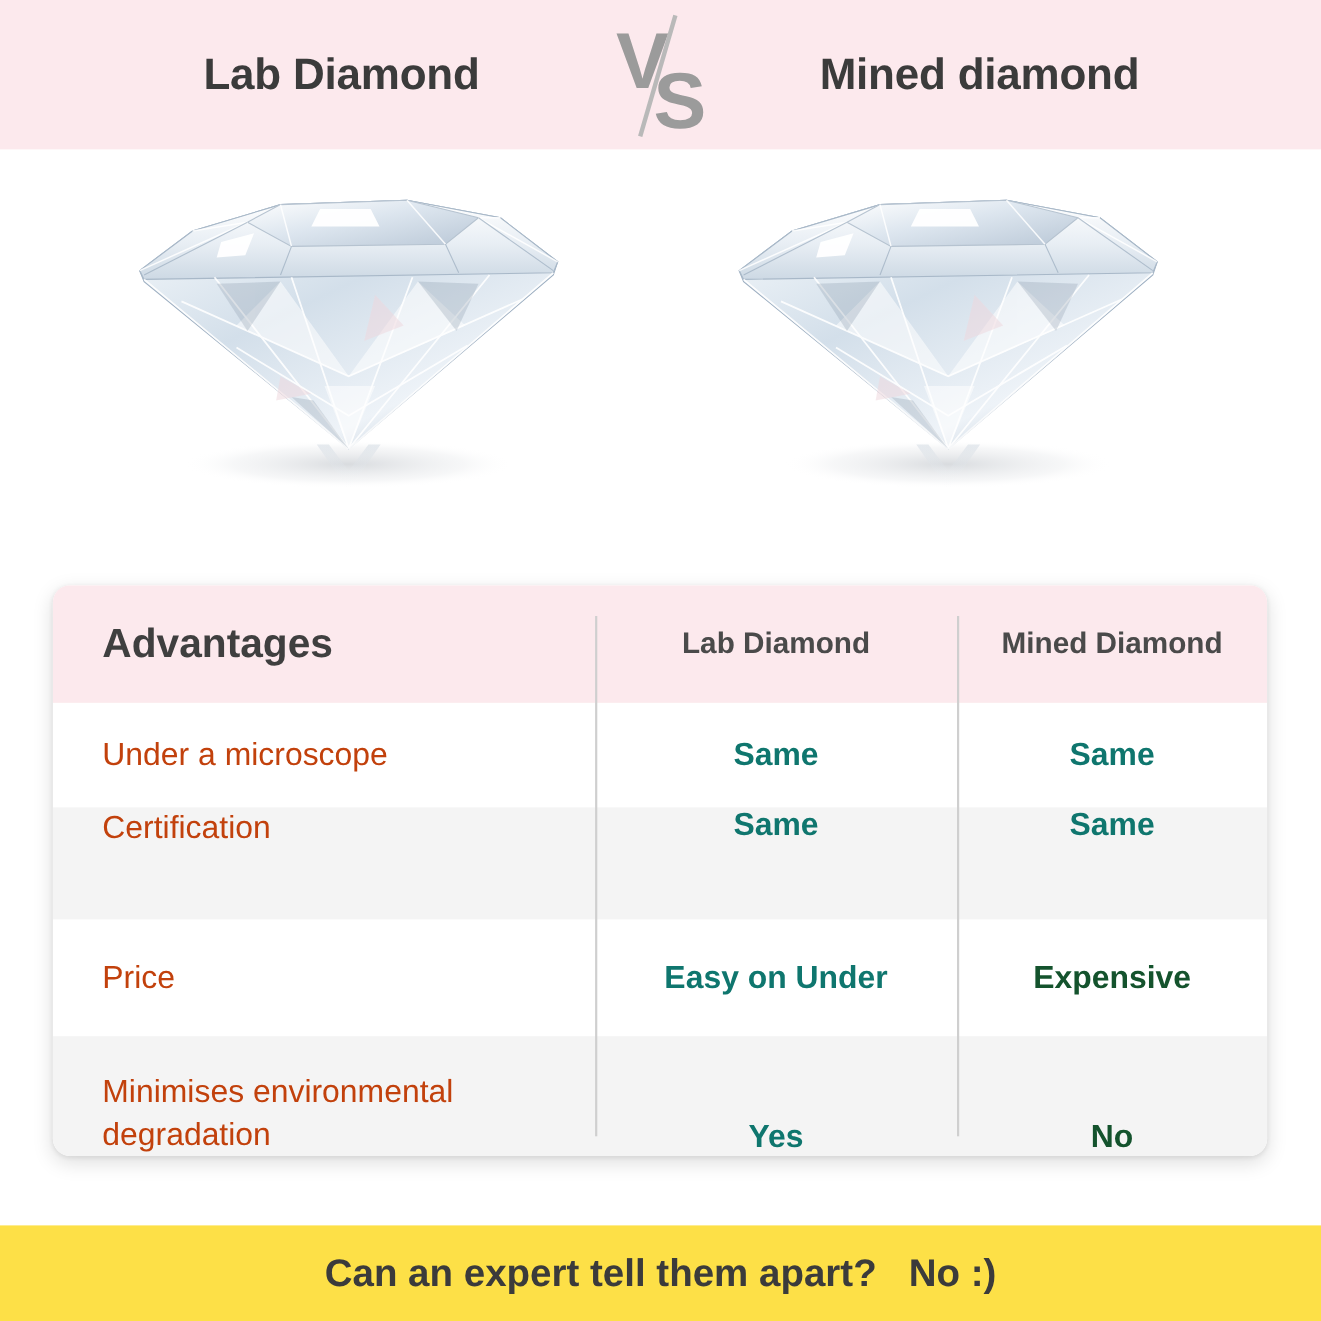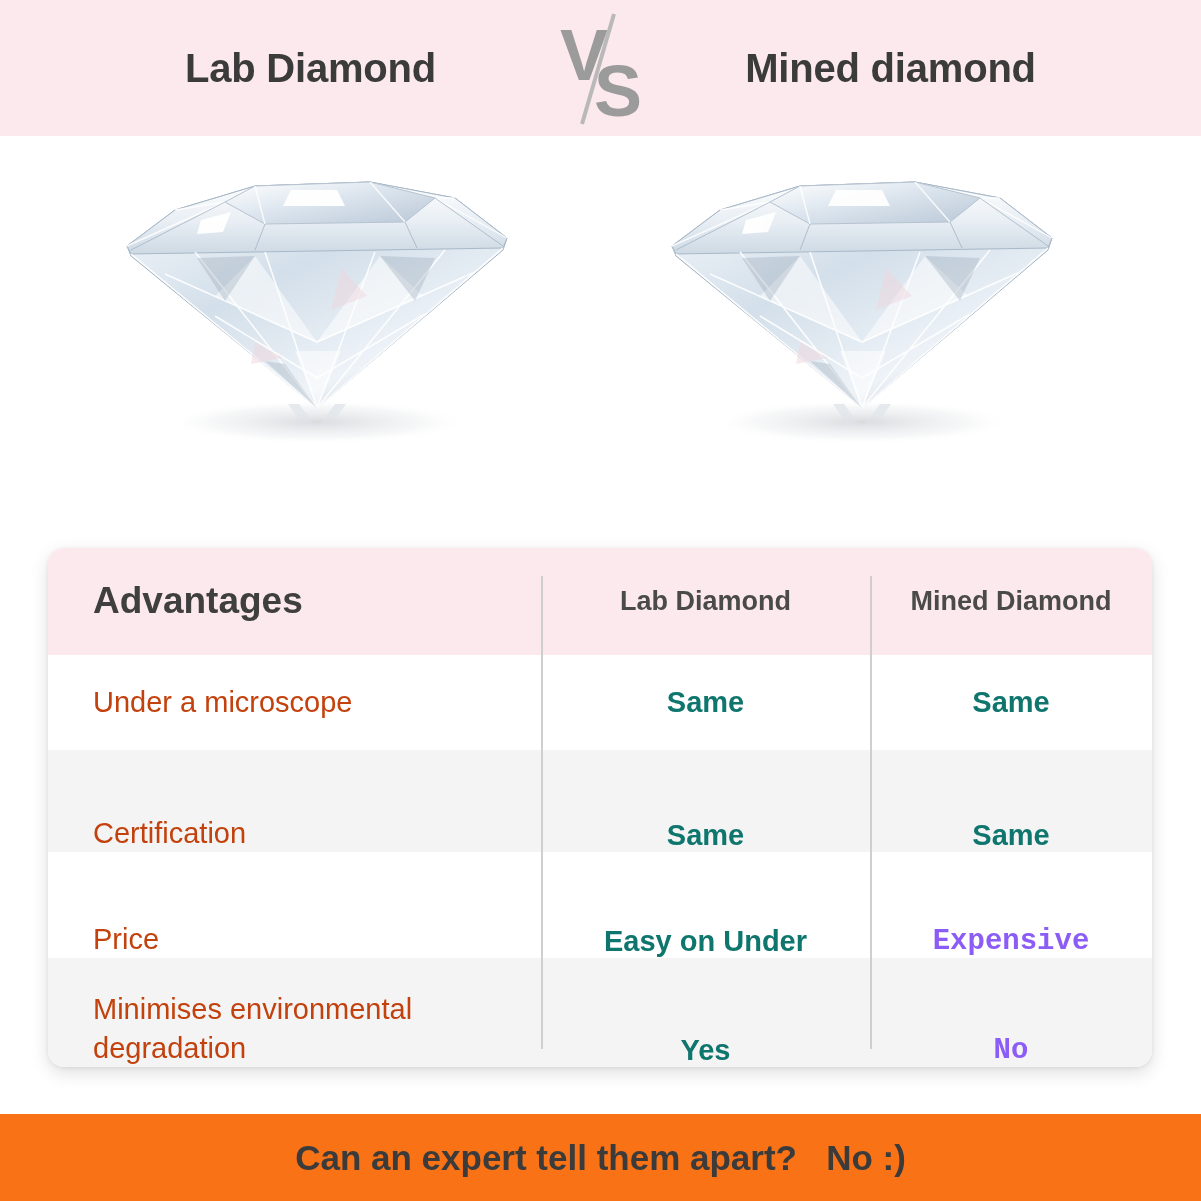--- a/index.html
+++ b/index.html
@@ -73,21 +73,21 @@
     height: 330px;
   }
   .diamond-slot.left { left: 105px; }
   .diamond-slot.right { left: 650px; }
   .diamond-slot svg { display: block; width: 420px; height: 330px; }
 
   
   .card {
     position: absolute;
     left: 48px;
-    top: 548px;
+    top: 532px;
     width: 1104px;
     height: 519px;
     background: #ffffff;
     border-radius: 16px;
     box-shadow: 0 6px 18px rgba(0,0,0,0.13), 0 1px 4px rgba(0,0,0,0.07);
     overflow: hidden;
   }
   .table {
     width: 100%;
     height: 100%;
@@ -97,22 +97,22 @@
     display: flex;
     position: relative;
     box-sizing: border-box;
   }
   .trow.head {
     background: #fce9ed;
     height: 107px;
     align-items: center;
   }
   .trow.r0 { background: #ffffff; height: 95px; align-items: center; }
-  .trow.r1 { background: #f4f4f4; height: 102px; align-items: flex-end; }
-  .trow.r2 { background: #ffffff; height: 106px; align-items: flex-end; }
+  .trow.r1 { background: #f4f4f4; height: 102px; align-items: flex-start; }
+  .trow.r2 { background: #ffffff; height: 106px; align-items: center; }
   .trow.r3 { background: #f4f4f4; height: 109px; align-items: flex-end; }
 
   .cell-label {
     width: 493px;
     flex: 0 0 493px;
     padding-left: 45px;
     box-sizing: border-box;
     font-size: 29px;
     color: #c2410c;
     line-height: 1.32;
@@ -133,42 +133,42 @@
   .cell-val.last {
     width: 282px;
     flex: 0 0 282px;
   }
   .cell-head {
     font-size: 27px;
     font-weight: bold;
     color: #4a4a4a;
   }
   .green { color: #0f766e; }
-  .red   { color: #8b5cf6; font-family: Liberation Mono, monospace; }
+  .red   { color: #14532d; }
 
   
   .divider {
     position: absolute;
     top: 28px;
     width: 2px;
     height: 473px;
     background: #cfcfcf;
     z-index: 5;
   }
   .divider.d1 { left: 493px; }
   .divider.d2 { left: 822px; }
 
   
   .footer-band {
     position: absolute;
     left: 0;
     top: 1114px;
     width: 1201px;
     height: 87px;
-    background: #f97316;
+    background: #fde047;
     display: flex;
     align-items: center;
     justify-content: center;
   }
   .footer-text {
     font-size: 35px;
     font-weight: bold;
     color: #3b3b3b;
     white-space: pre;
   }

